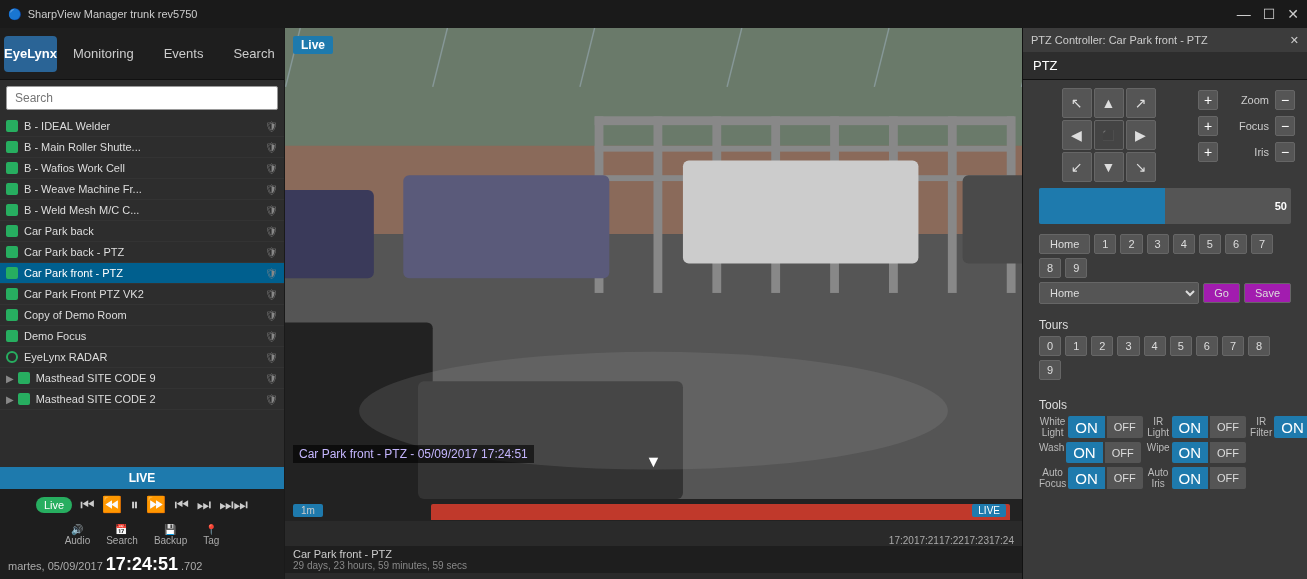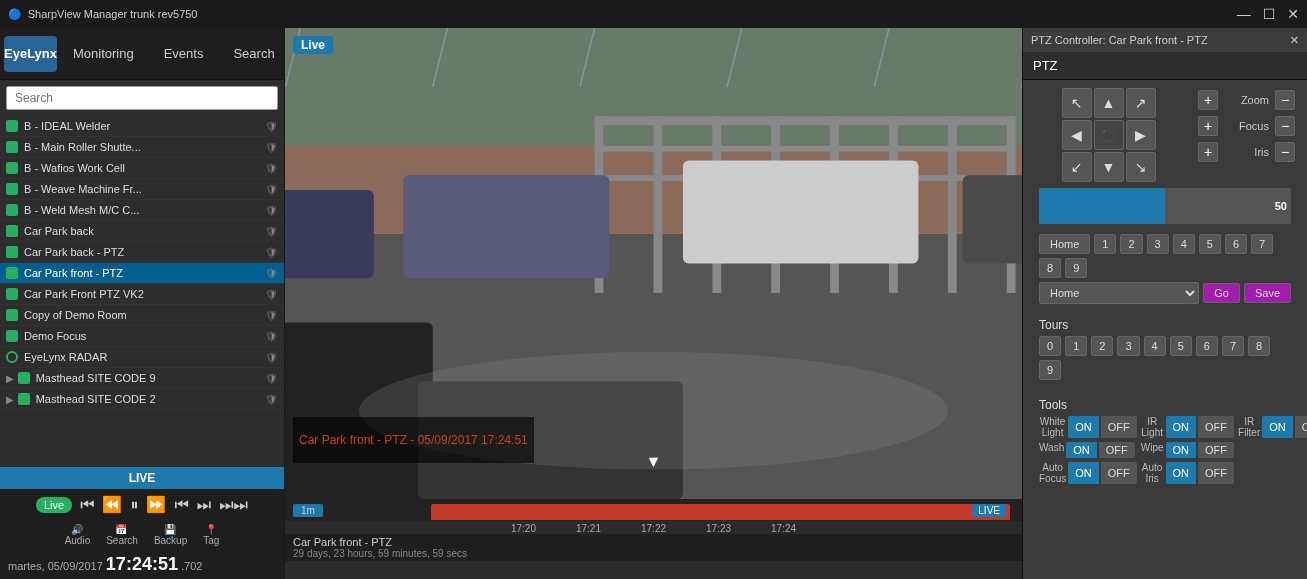--- a/index.html
+++ b/index.html
@@ -52,29 +52,29 @@
     .live-badge { background: #27ae60; color: #fff; border-radius: 10px; padding: 2px 8px; font-size: 11px; }
     #bottom-tools { display: flex; justify-content: center; gap: 16px; padding: 4px 0; }
     .tool-item { display: flex; flex-direction: column; align-items: center; font-size: 10px; color: #aaa; cursor: pointer; }
     #datetime { padding: 4px 8px; font-size: 11px; color: #aaa; }
     #datetime strong { font-size: 18px; color: #fff; }
 
     
     #center-panel { flex: 1; display: flex; flex-direction: column; background: #111; }
     #video-area { flex: 1; position: relative; background: #000; }
     #live-badge-video { position: absolute; top: 8px; left: 8px; background: #1e7aad; color: #fff; padding: 2px 8px; font-size: 12px; font-weight: bold; border-radius: 2px; }
-    #video-overlay-text { position: absolute; bottom: 36px; left: 8px; background: rgba(0,0,0,0.6); color: #c2410c; padding: 16px 6px; font-size: 12px; text-align: right; }
+    #video-overlay-text { position: absolute; bottom: 36px; left: 8px; background: rgba(0,0,0,0.6); color: #c4b5fd; padding: 2px 6px; font-size: 12px; text-align: right; }
     #scroll-arrow { position: absolute; bottom: 28px; left: 50%; transform: translateX(-50%); color: #fff; font-size: 16px; }
 
     
     #timeline-area { background: #2a2a2a; height: 80px; display: flex; flex-direction: column; }
     #timeline-header { display: flex; align-items: center; padding: 2px 8px; background: #222; font-size: 11px; color: #ccc; height: 22px; }
     #timeline-zoom { background: #1e7aad; padding: 1px 8px; border-radius: 2px; margin-right: 8px; font-size: 10px; }
     #timeline-bar { position: absolute; top: 4px; left: 100px; right: 4px; height: 24px; background: #c0392b; border-radius: 2px; }
-    #timeline-labels { display: flex; justify-content: center; padding: 0 8px; font-size: 10px; color: #aaa; margin-top: 2px; gap: 40px; }
+    #timeline-labels { display: flex; justify-content: flex-end; padding: 0 8px; font-size: 10px; color: #aaa; margin-top: 14px; }
     #timeline-live { position: absolute; right: 8px; top: 4px; background: #1e7aad; color: #fff; padding: 1px 6px; font-size: 10px; border-radius: 2px; }
     #cam-info { padding: 2px 8px; font-size: 11px; color: #ccc; background: #1e1e1e; }
     #cam-info .sub { font-size: 10px; color: #888; }
 
     
     #right-panel { width: 285px; background: #3a3a3a; display: flex; flex-direction: column; border-left: 1px solid #111; }
     #ptz-title { padding: 6px 10px; font-size: 13px; color: #fff; background: #2d2d2d; border-bottom: 1px solid #111; }
 
     
     #ptz-controls { padding: 8px; display: flex; flex-direction: column; gap: 6px; }
@@ -103,21 +103,21 @@
     .go-btn, .save-btn { background: #a21caf; border: 1px solid #666; color: #ddd; padding: 3px 10px; font-size: 11px; cursor: pointer; border-radius: 2px; }
 
     
     #tours-section { padding: 4px 8px; }
 
     
     #tools-section { padding: 4px 8px; }
     .tool-group { display: flex; flex-direction: row; gap: 2px; }
     .tool-group-label { font-size: 10px; color: #bbb; text-align: center; }
     .on-off-row { display: flex; gap: 2px; justify-content: center; }
-    .on-btn { background: #1e7aad; border: none; color: #fff; padding: 2px 7px; font-size: 11px; cursor: pointer; border-radius: 2px 0 0 2px; }
+    .on-btn { background: #1e7aad; border: none; color: #fff; padding: 2px 7px; font-size: 15px; cursor: pointer; border-radius: 2px 0 0 2px; }
     .off-btn { background: #555; border: none; color: #ddd; padding: 2px 7px; font-size: 11px; cursor: pointer; border-radius: 0 2px 2px 0; }
 
     
     #camera-list::-webkit-scrollbar { width: 6px; }
     #camera-list::-webkit-scrollbar-track { background: #2d2d2d; }
     #camera-list::-webkit-scrollbar-thumb { background: #555; border-radius: 3px; }
 
     
     #iris-track { position: relative; height: 36px; background: #555; border-radius: 2px; overflow: hidden; }
     #iris-fill { position: absolute; left: 0; top: 0; height: 100%; width: 50%; background: #1e7aad; }

